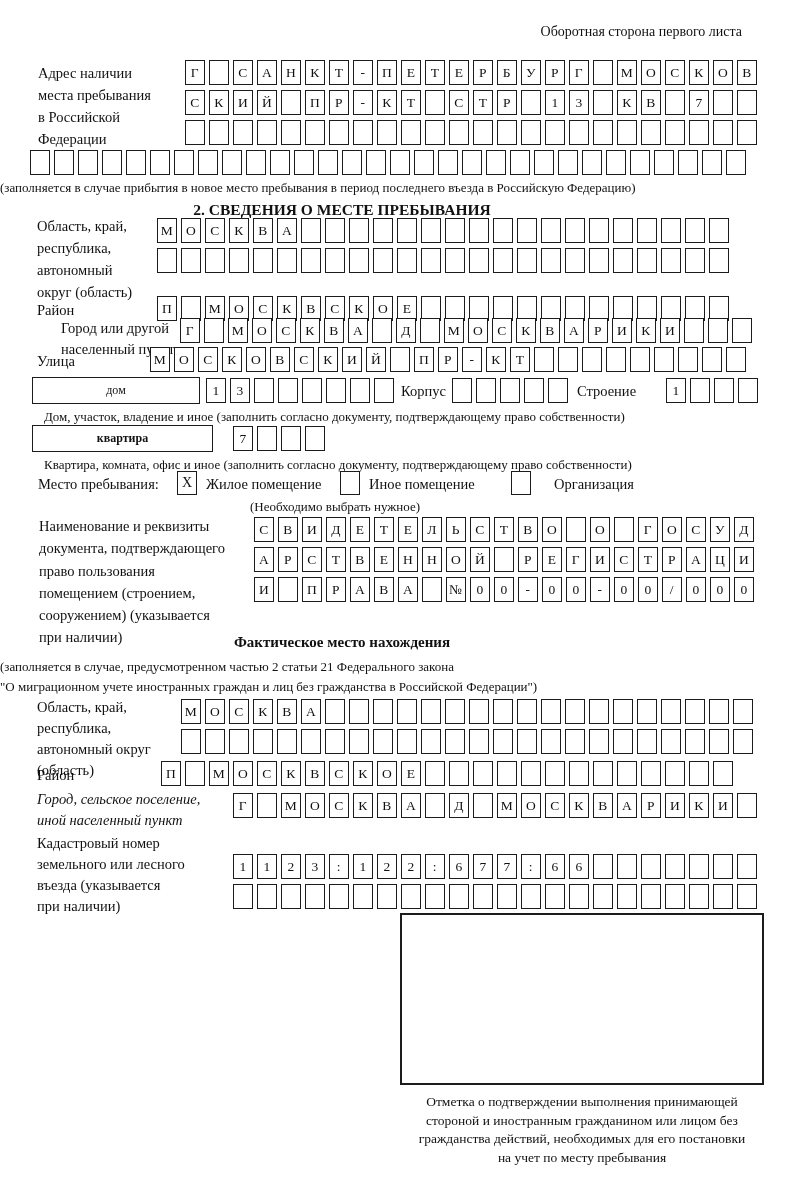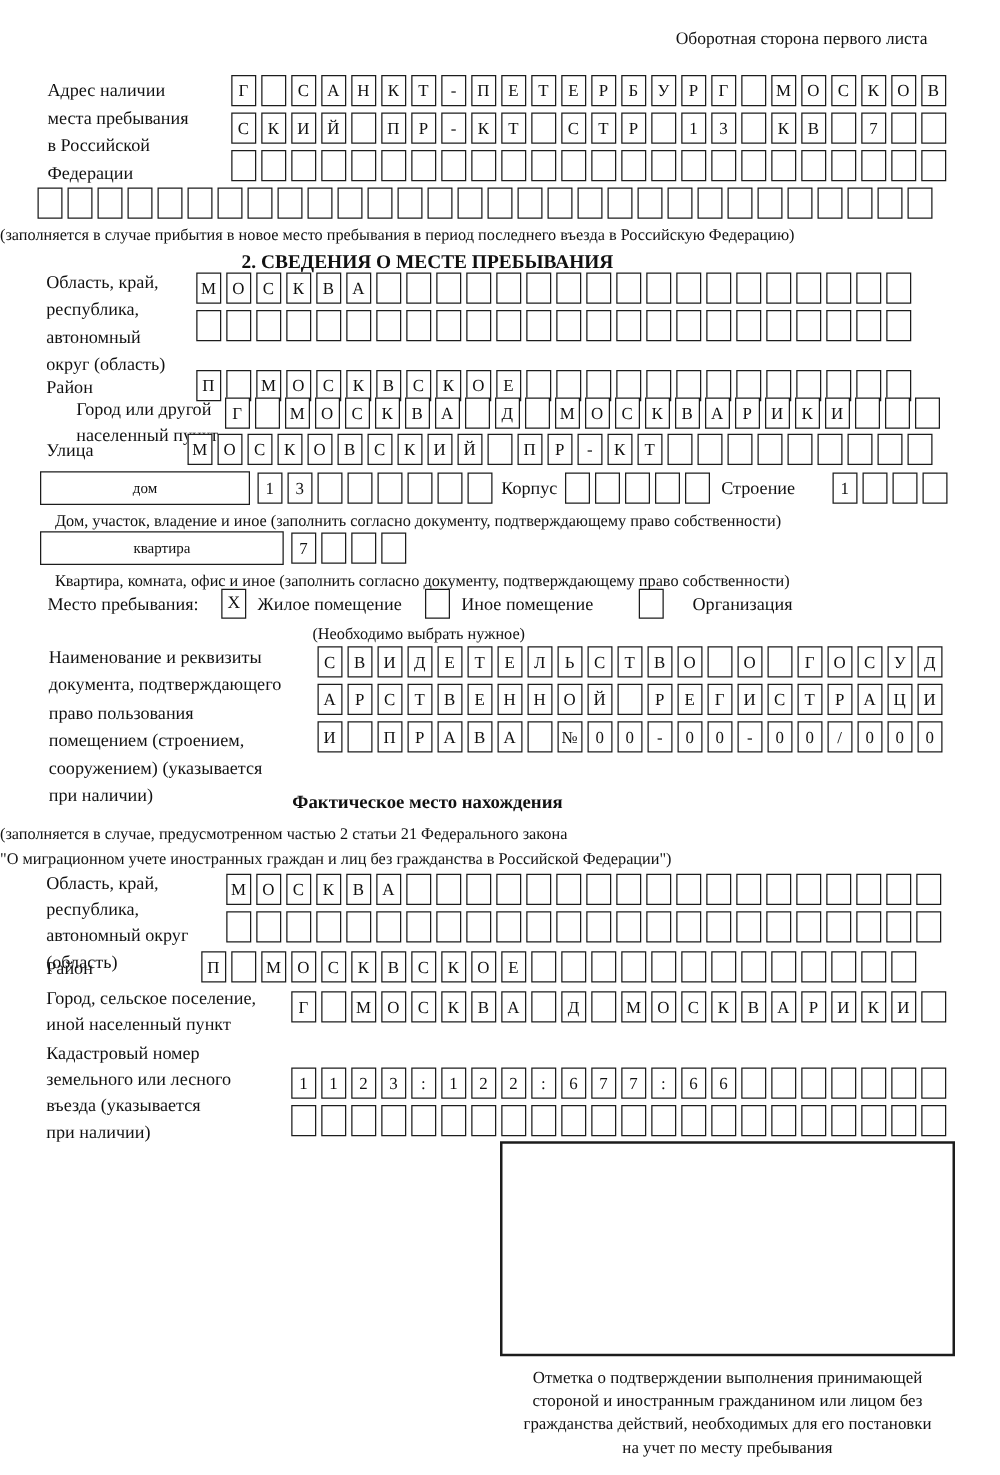--- a/index.html
+++ b/index.html
@@ -317,21 +317,21 @@
     </div>
   <div class="abs lbl" style="left:577px;top:380px;">Строение</div>
   <div class="abs cr" style="left:666px;top:378px;">
       <div class="c">1</div>
       <div class="c"></div>
       <div class="c"></div>
       <div class="c"></div>
     </div>
   <div class="abs cap" style="left:44px;top:409px;">Дом, участок, владение и иное (заполнить согласно документу, подтверждающему право собственности)</div>
 
-  <div class="abs wide-box" style="left:32px;top:425px;width:195px;">квартира</div>
+  <div class="abs wide-box" style="left:32px;top:425px;width:181px;font-weight:bold;">квартира</div>
   <div class="abs cr" style="left:233px;top:426px;">
       <div class="c">7</div>
       <div class="c"></div>
       <div class="c"></div>
       <div class="c"></div>
     </div>
   <div class="abs cap" style="left:44px;top:457px;">Квартира, комната, офис и иное (заполнить согласно документу, подтверждающему право собственности)</div>
 
   <div class="abs lbl" style="left:38px;top:473px;">Место пребывания:</div>
   <div class="abs cb" style="left:177px;top:471px;">X</div>
@@ -504,21 +504,21 @@
       <div class="c"></div>
       <div class="c"></div>
       <div class="c"></div>
       <div class="c"></div>
       <div class="c"></div>
       <div class="c"></div>
       <div class="c"></div>
       <div class="c"></div>
     </div>
 
-  <div class="abs lbl-s" style="left:37px;top:789px;width:195px;">
+  <div class="abs lbl-s" style="left:37px;top:789px;width:195px;font-style:italic;">
     <div>Город, сельское поселение,</div>
     <div>иной населенный пункт</div>
   </div>
   <div class="abs cr" style="left:233px;top:793px;">
       <div class="c">Г</div>
       <div class="c"></div>
       <div class="c">М</div>
       <div class="c">О</div>
       <div class="c">С</div>
       <div class="c">К</div>

